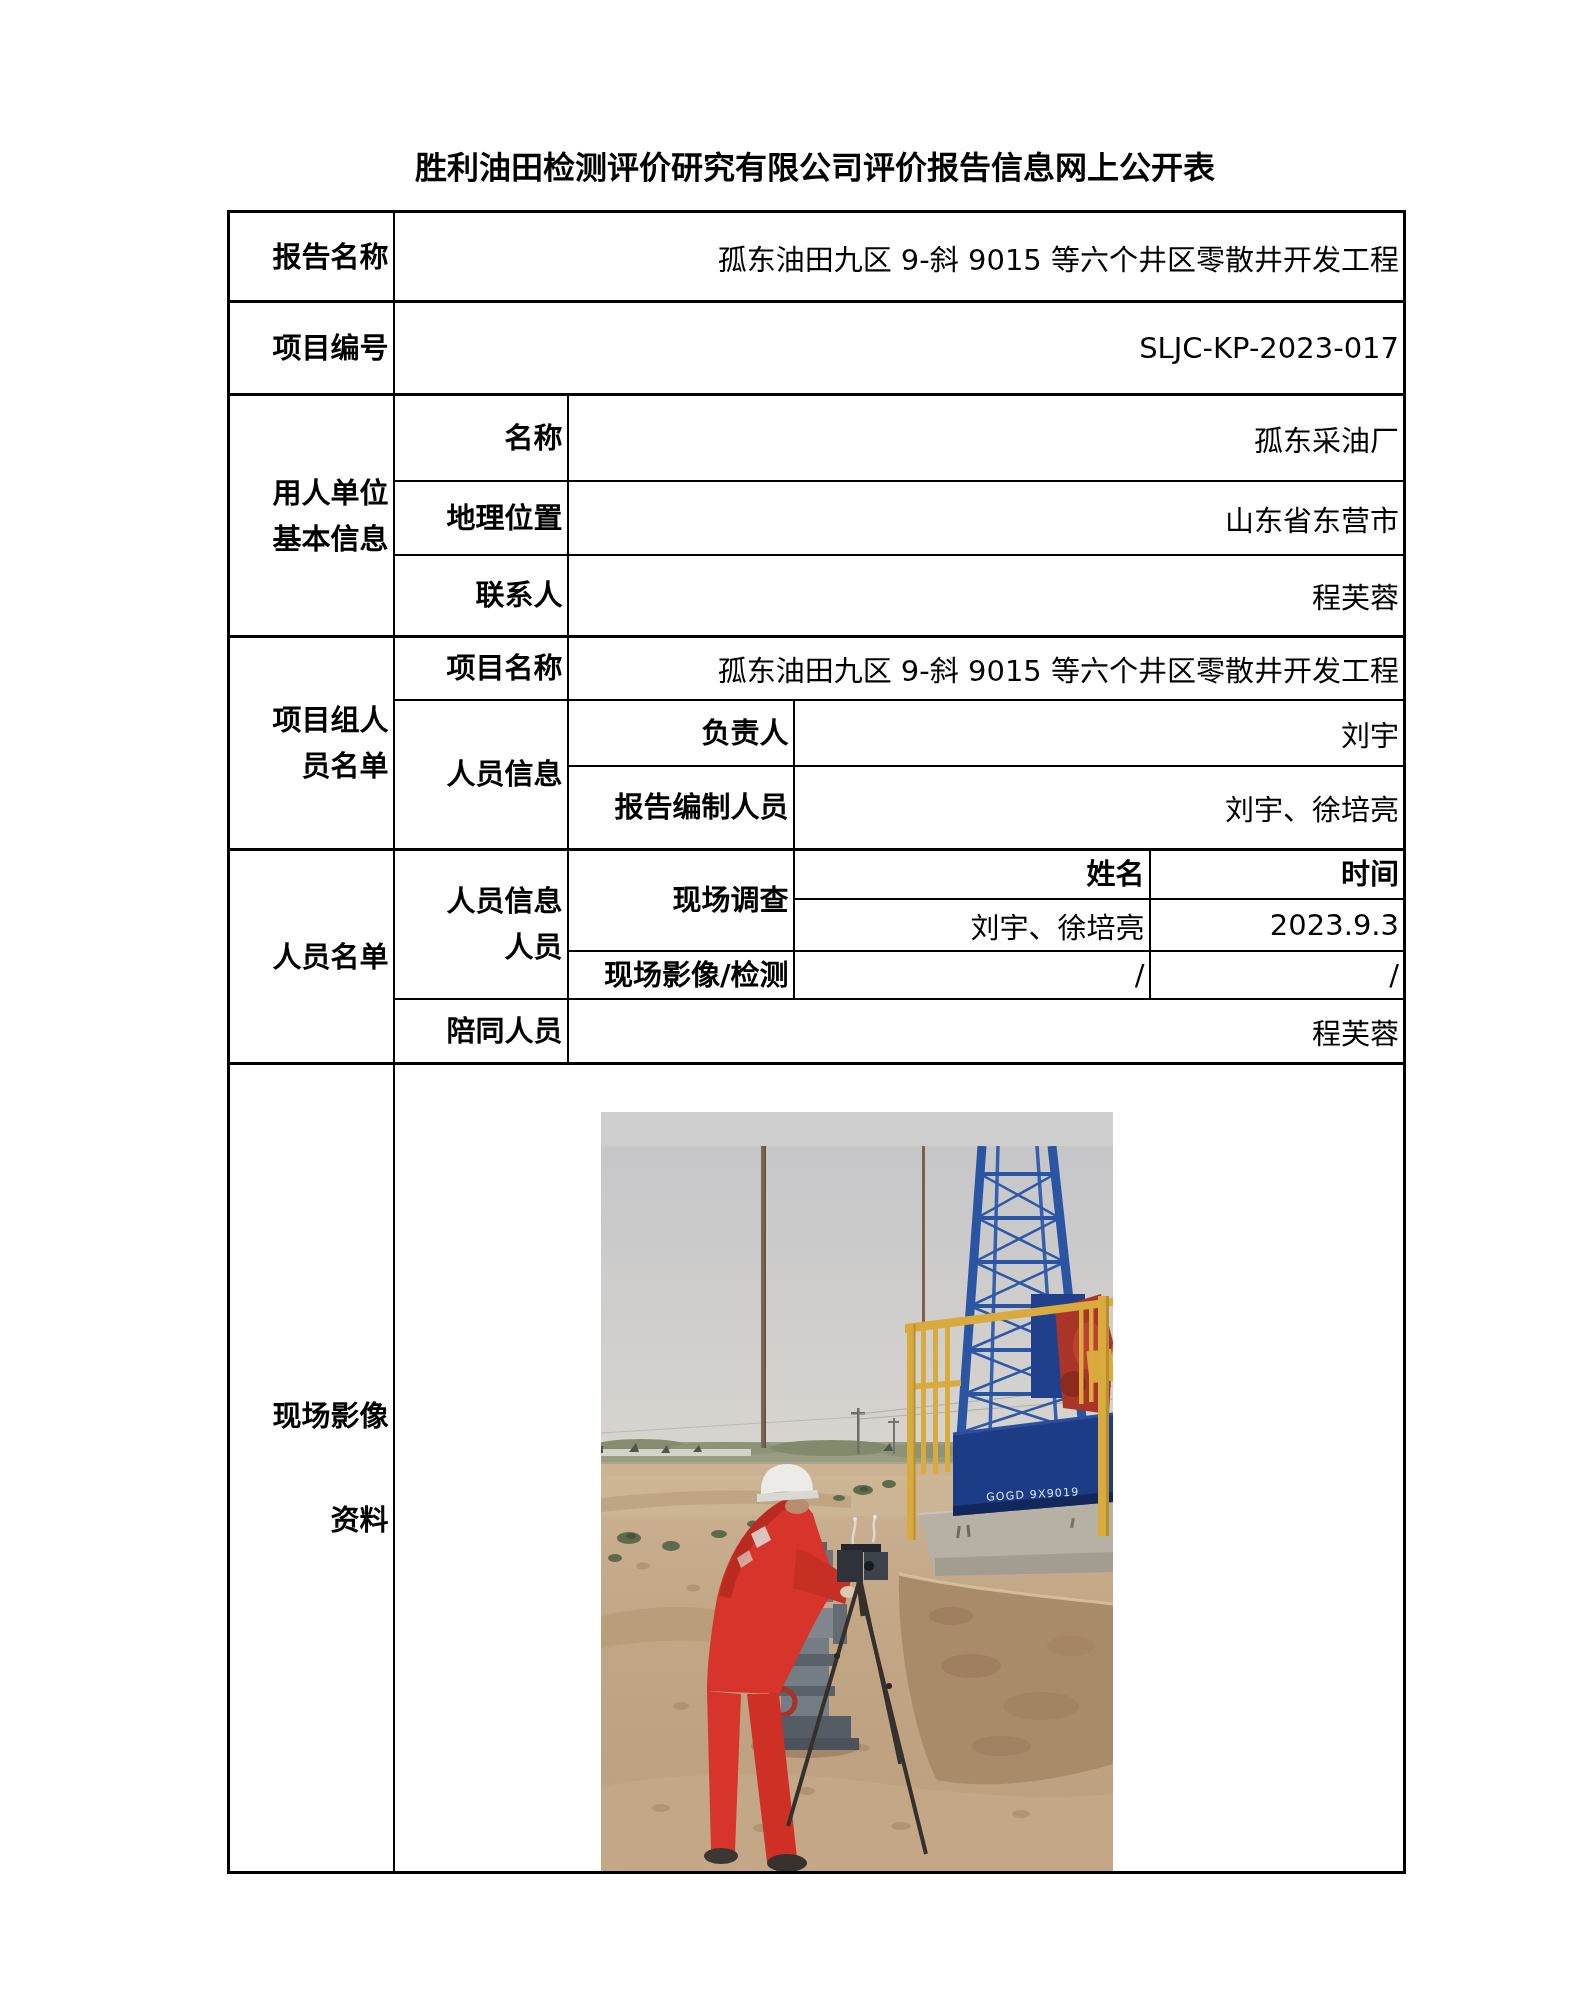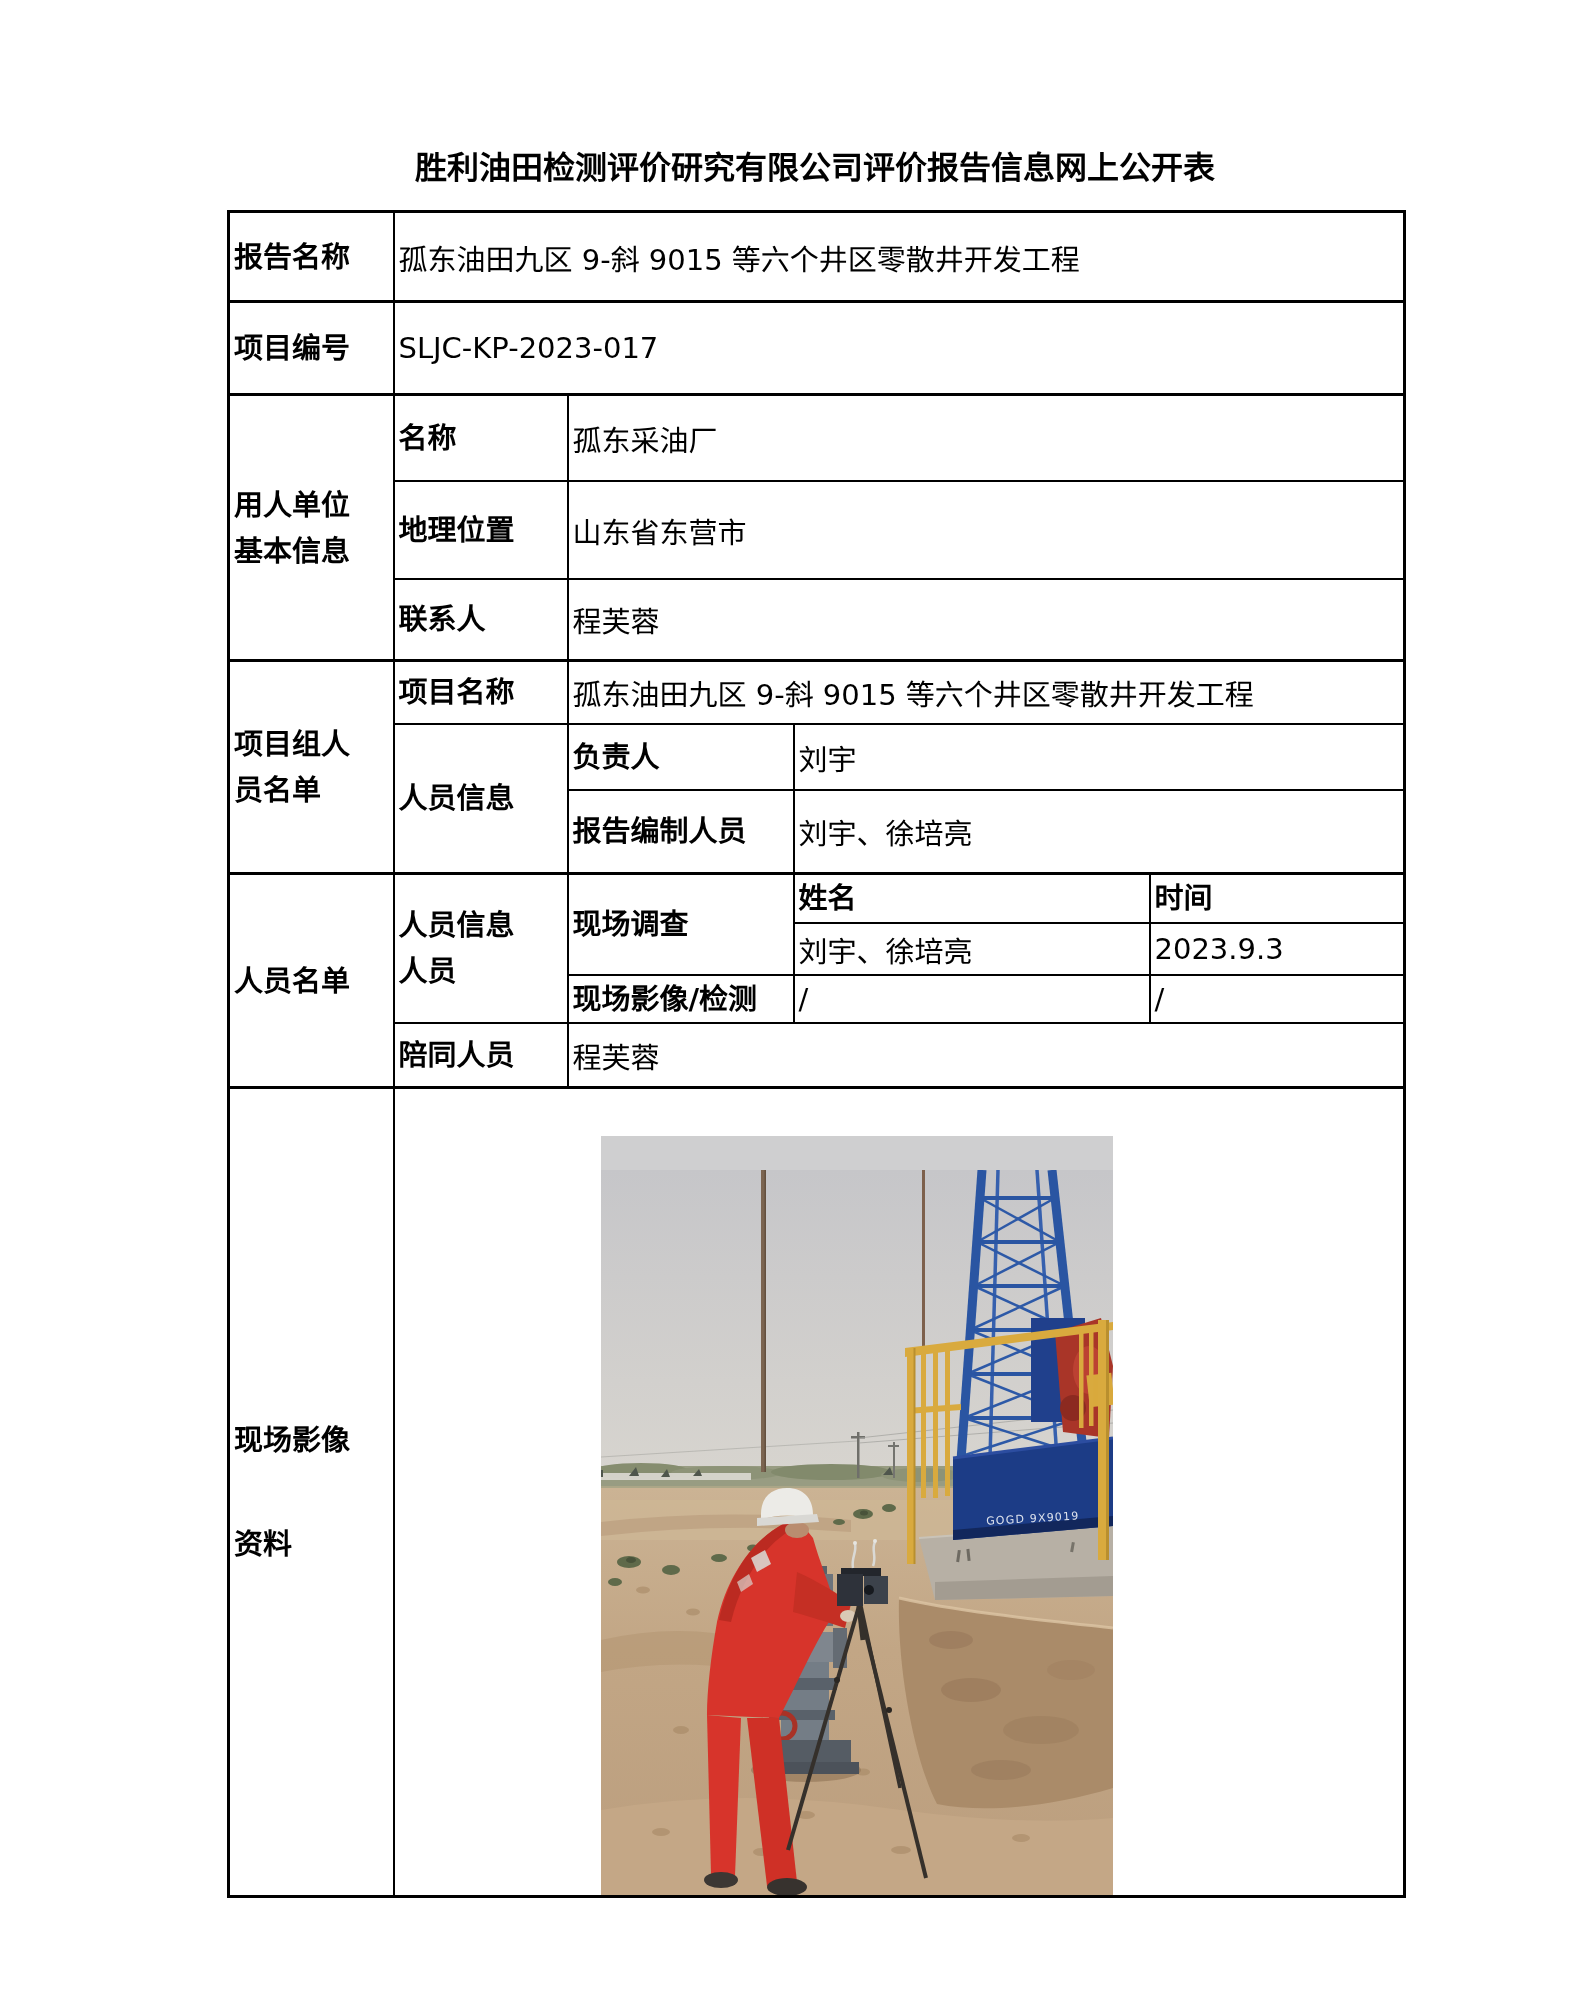--- a/index.html
+++ b/index.html
@@ -12,29 +12,29 @@
     position:absolute;left:227px;top:142px;width:1176px;
     text-align:center;font-size:32px;font-weight:bold;line-height:52px;
     letter-spacing:0px;white-space:nowrap;
   }
   table.main-table{
     position:absolute;left:227px;top:210px;width:1176px;height:1637px;
     border-collapse:collapse;table-layout:fixed;
     border:3px solid #000;
   }
   td{
-    border:2px solid #000;text-align:left;vertical-align:middle;
+    border:2px solid #000;text-align:right;vertical-align:middle;
     font-size:29px;padding:0 4px;white-space:pre-line;overflow:hidden;
   }
   tr.sec > td{border-top-width:3px;}
   .lbl{font-weight:bold;line-height:46px;}
   .val{font-weight:normal;margin-left:35px;}
   .media-label{line-height:52px;}
   tr.r1{height:90px;} tr.r2{height:93px;} tr.r3{height:86px;}
-  tr.r4{height:98px;} tr.r5{height:82px;padding-left:16px;} tr.r6{height:63px;}
+  tr.r4{height:74px;} tr.r5{height:82px;padding-left:16px;} tr.r6{height:63px;}
   tr.r7{height:66px;} tr.r8{height:84px;} tr.r9{height:49px;}
   tr.r10{height:52px;} tr.r11{height:44px;} tr.r12{height:65px;}
   td.photo-cell{vertical-align:top;text-align:left;padding:0;}
   .photo{
     margin:13px 0 0 206px;width:512px;height:725px;position:relative;
     background:#cfcfd0;
   }
   .photo svg{display:block;}
 </style>
 </head>

